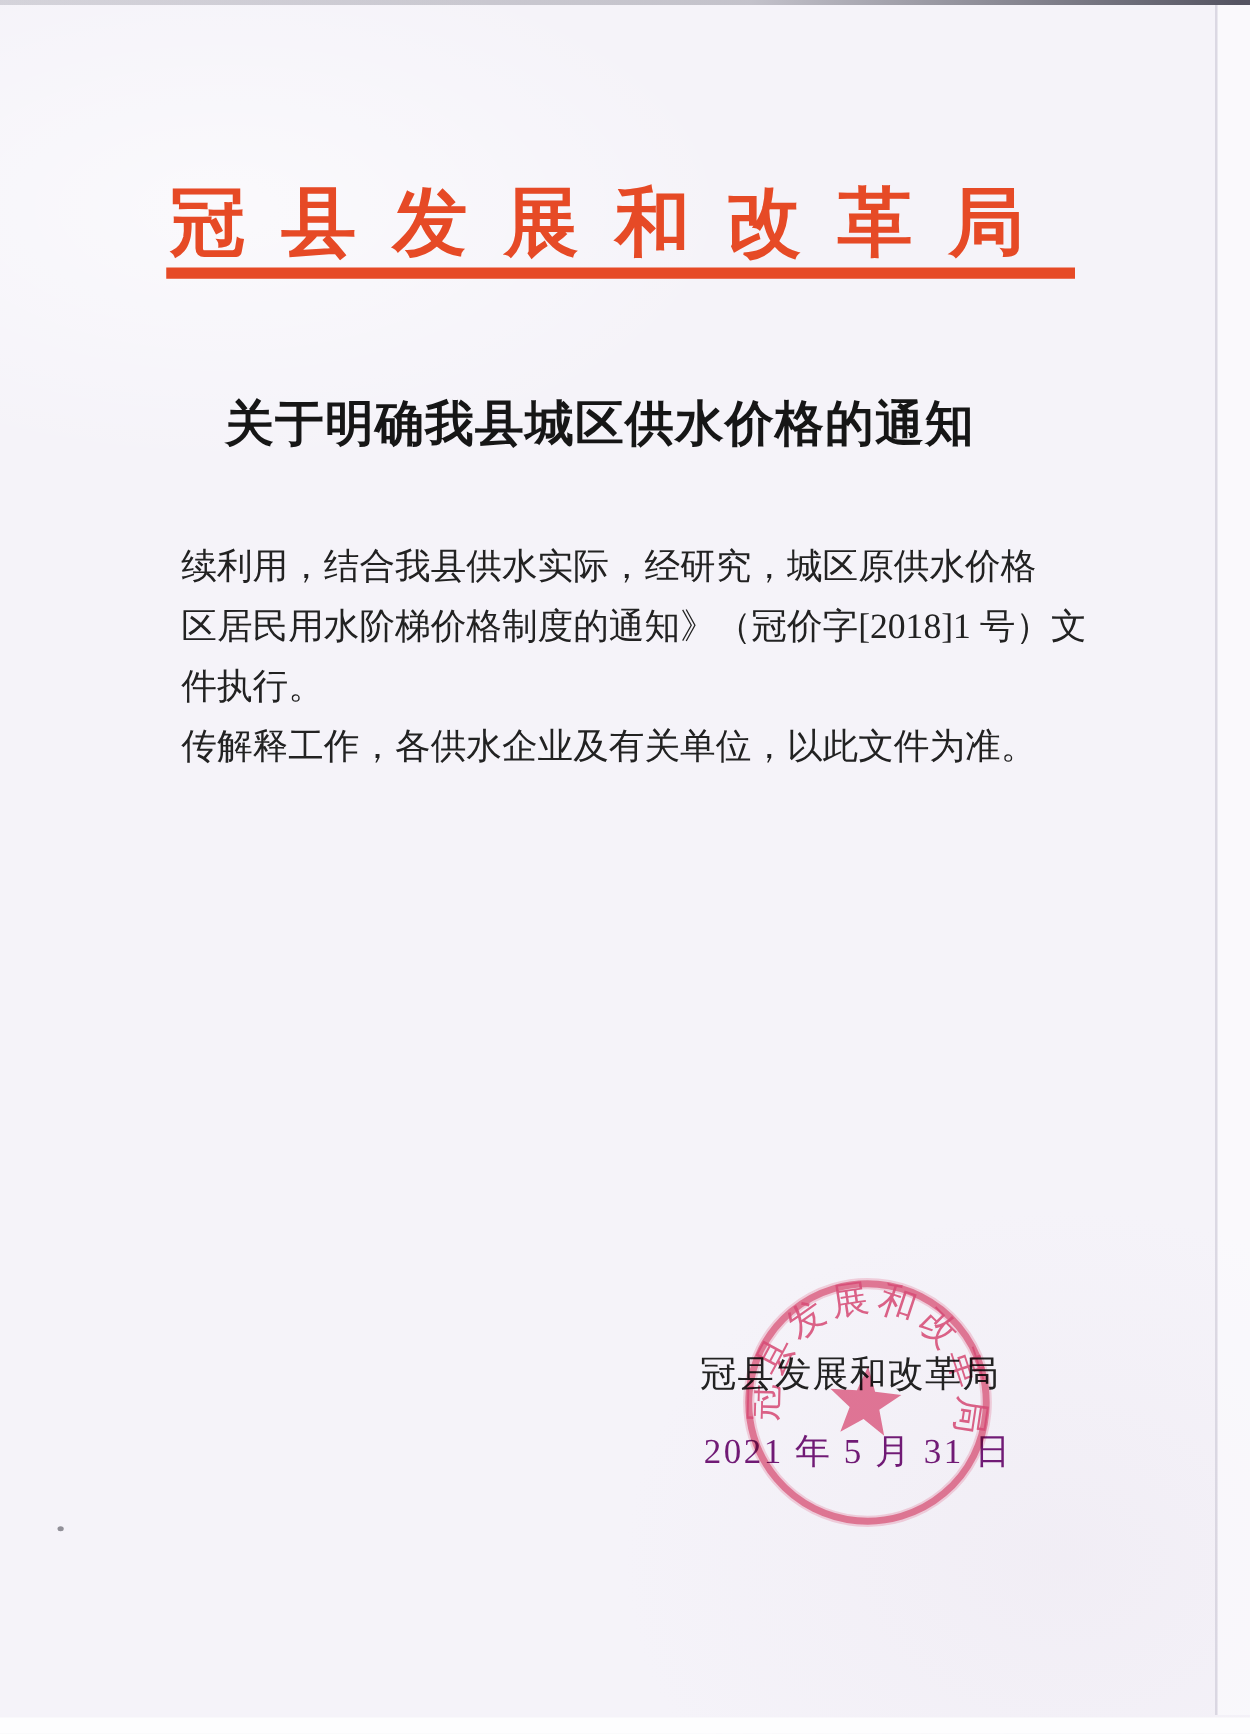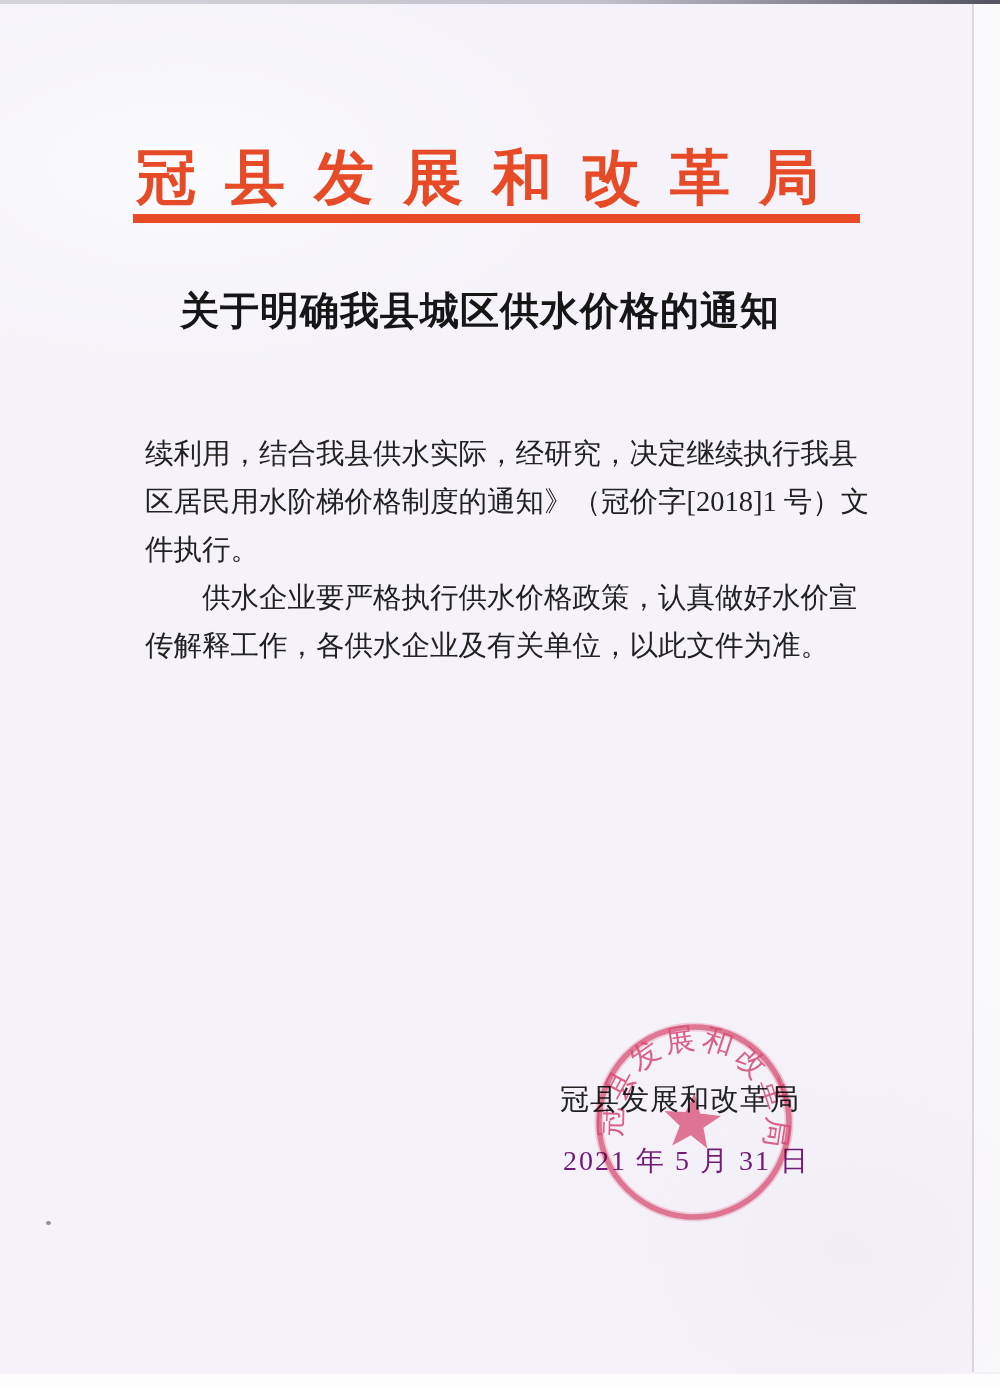--- a/index.html
+++ b/index.html
@@ -45,21 +45,21 @@
     font-size: 60px; font-weight: bold; letter-spacing: 29px;
     white-space: nowrap; color: #e64a26;
   }
   .red-divider {
     position: absolute; left: 133px; top: 214px; width: 727px; height: 9px;
     background: #e64a26;
   }
 
   
   .doc-title {
-    position: absolute; left: 0; top: 284px; width: 960px;
+    position: absolute; left: 0; top: 312px; width: 960px;
     text-align: center; font-size: 39px; font-weight: bold; color: #161616;
     letter-spacing: 1px;
   }
 
   
   .doc-body {
     position: absolute; left: 145px; top: 430px; width: 770px;
     font-size: 28.5px; color: #222;
   }
   .body-line { height: 48px; line-height: 48px; white-space: nowrap; }
@@ -92,24 +92,23 @@
   <div class="page-fold-line"></div>
   <div class="scan-bottom-edge"></div>
   <div class="scan-speck"></div>
 
   <div class="bureau-masthead">冠县发展和改革局</div>
   <div class="red-divider"></div>
 
   <div class="doc-title">关于明确我县城区供水价格的通知</div>
 
   <div class="doc-body">
-    <div class="body-line">续利用，结合我县供水实际，经研究，决定继续执行我县</div>
+    <div class="body-line">续利用，结合我县供水实际，经研究，城区原供水价格</div>
     <div class="body-line">区居民用水阶梯价格制度的通知》（冠价字[2018]1 号）文</div>
     <div class="body-line">件执行。</div>
-    <div class="body-line indent">供水企业要严格执行供水价格政策，认真做好水价宣</div>
     <div class="body-line">传解释工作，各供水企业及有关单位，以此文件为准。</div>
   </div>
 
   <div class="signature-issuer">冠县发展和改革局</div>
   <div class="signature-date">2021 年 5 月 31 日</div>
 
   <svg class="official-seal" viewBox="0 0 204 204" xmlns="http://www.w3.org/2000/svg">
     <defs>
       <path id="seal-arc" d="M 33.4 127 A 73 73 0 1 1 170.6 127" fill="none"></path>
     </defs>

